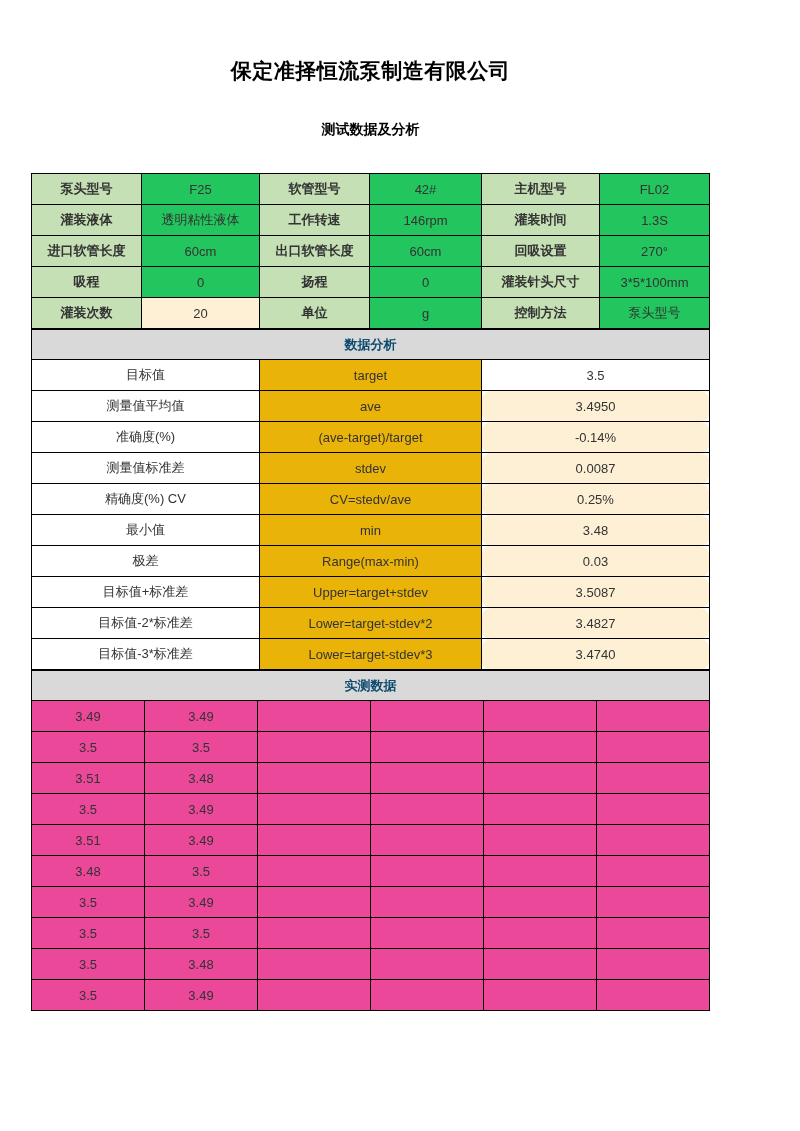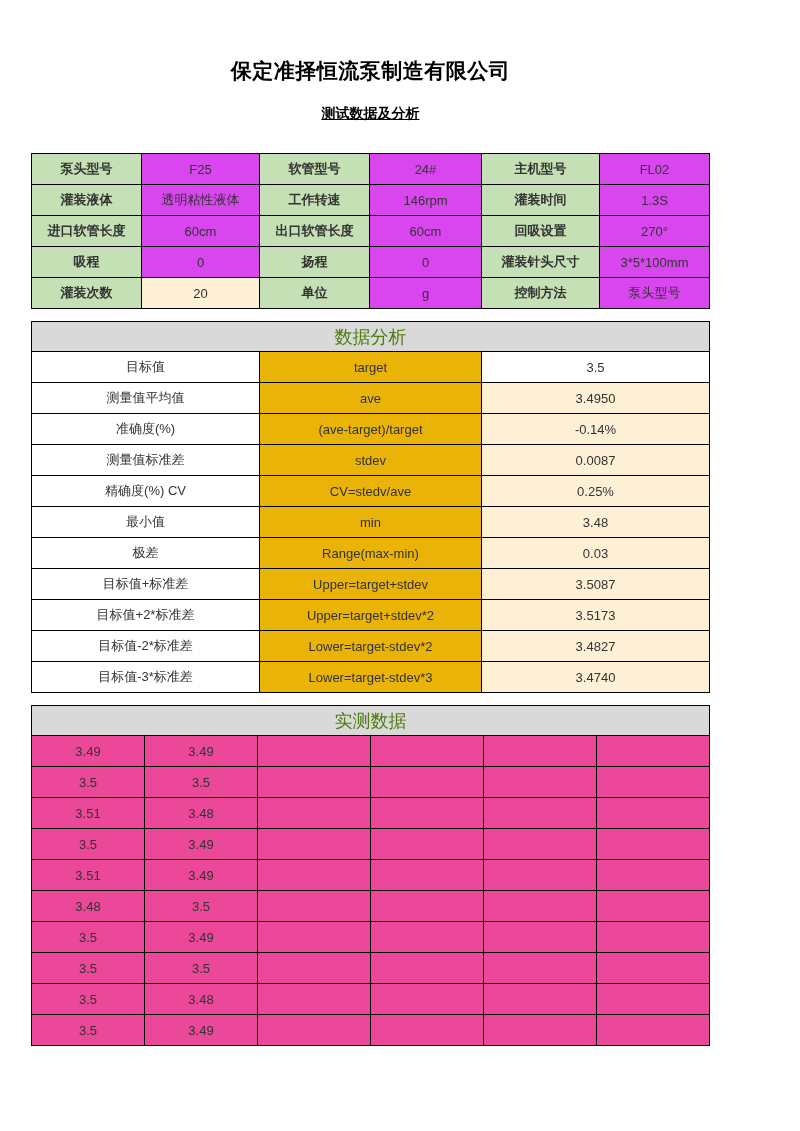--- a/index.html
+++ b/index.html
@@ -32,30 +32,29 @@
     letter-spacing: 0.5px;
     margin: 0;
     padding-top: 58px;
     line-height: 1.2;
     color: #000000;
   }
   .doc-subtitle {
     text-align: center;
     font-size: 14px;
     font-weight: bold;
-    margin: 0;
+    margin: 16px;
     padding-top: 22px;
     padding-bottom: 18px;
     color: #000000;
-    text-decoration: underline;
   }
 
   
   .sheet {
-    margin: 12px auto;
+    margin: 0 auto;
     width: 678px;
     border-collapse: collapse;
     table-layout: fixed;
   }
   .sheet td {
     border: 1px solid #000000;
     font-size: 13px;
     text-align: center;
     vertical-align: middle;
     padding: 0 4px;
@@ -66,51 +65,52 @@
   }
 
   
   .param-label {
     background: #c5e0b4;
     font-weight: bold;
     color: #000000;
     font-size: 13.5px;
   }
   .param-value {
-    background: #d946ef;
+    background: #22c55e;
   }
   .param-value.highlight {
     background: #fdf0d5;
   }
 
   
   .section-head td {
     background: #d9d9d9;
-    font-weight: normal;
-    color: #4d7c0f;
-    font-size: 18px;
+    font-weight: bold;
+    color: #0c4a6e;
+    font-size: 13px;
     height: 30px;
   }
 
   
   .an-label {
     background: #ffffff;
     color: #000000;
     font-size: 13.5px;
   }
   .an-formula {
     background: #eab308;
     color: #333333;
   }
   .an-value {
     background: #ffffff;
     color: #444444;
   }
   .an-value.highlight {
     background: #fdf0d5;
+    border-radius: 11px;
   }
 
   
   .md-cell {
     background: #ec4899;
     color: #333333;
     height: 33px;
   }
   .md-cell.empty {
     color: transparent;
@@ -132,21 +132,21 @@
       <col style="width:110px">
         <col style="width:112px">
       <col style="width:118px">
         <col style="width:110px">
     </colgroup>
     <tbody id="param-body">
         <tr>
           <td class="param-label">泵头型号</td>
           <td class="param-value">F25</td>
           <td class="param-label">软管型号</td>
-          <td class="param-value">24#</td>
+          <td class="param-value">42#</td>
           <td class="param-label">主机型号</td>
           <td class="param-value">FL02</td>
         </tr>
         <tr>
           <td class="param-label">灌装液体</td>
           <td class="param-value">透明粘性液体</td>
           <td class="param-label">工作转速</td>
           <td class="param-value">146rpm</td>
           <td class="param-label">灌装时间</td>
           <td class="param-value">1.3S</td>
@@ -220,25 +220,20 @@
         </tr>
         <tr>
           <td class="an-label">极差</td>
           <td class="an-formula">Range(max-min)</td>
           <td class="an-value highlight">0.03</td>
         </tr>
         <tr>
           <td class="an-label">目标值+标准差</td>
           <td class="an-formula">Upper=target+stdev</td>
           <td class="an-value highlight">3.5087</td>
-        </tr>
-        <tr>
-          <td class="an-label">目标值+2*标准差</td>
-          <td class="an-formula">Upper=target+stdev*2</td>
-          <td class="an-value highlight">3.5173</td>
         </tr>
         <tr>
           <td class="an-label">目标值-2*标准差</td>
           <td class="an-formula">Lower=target-stdev*2</td>
           <td class="an-value highlight">3.4827</td>
         </tr>
         <tr>
           <td class="an-label">目标值-3*标准差</td>
           <td class="an-formula">Lower=target-stdev*3</td>
           <td class="an-value highlight">3.4740</td>

